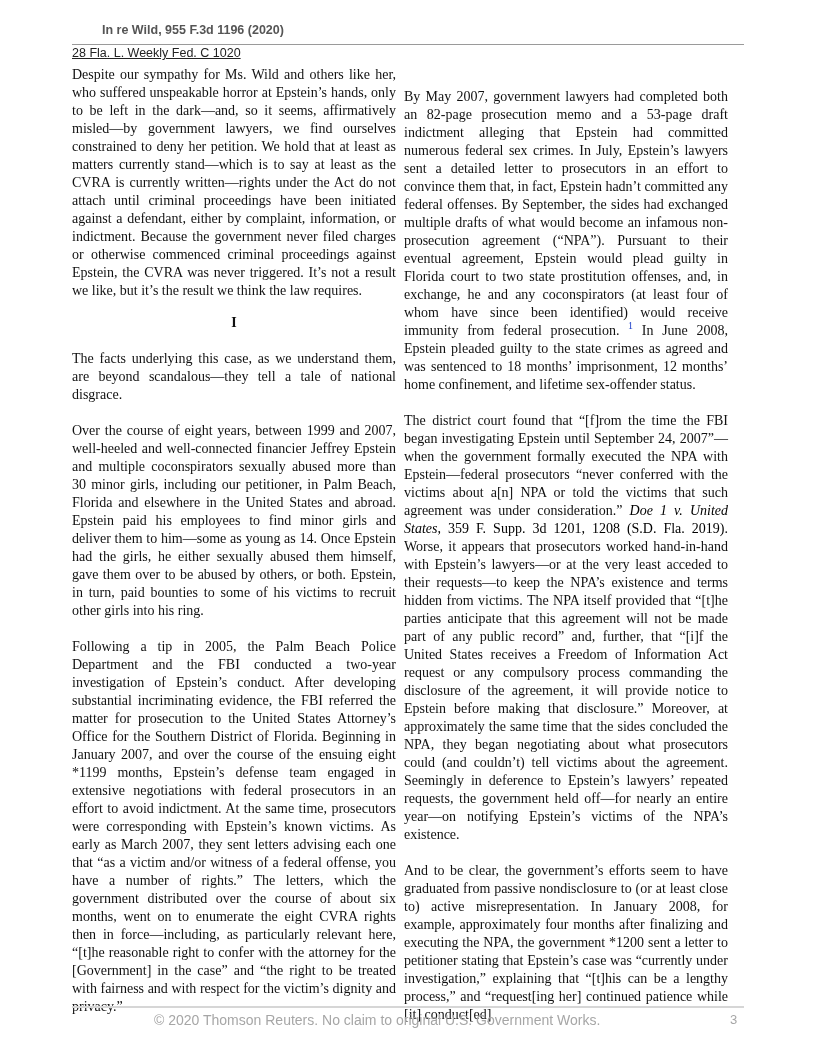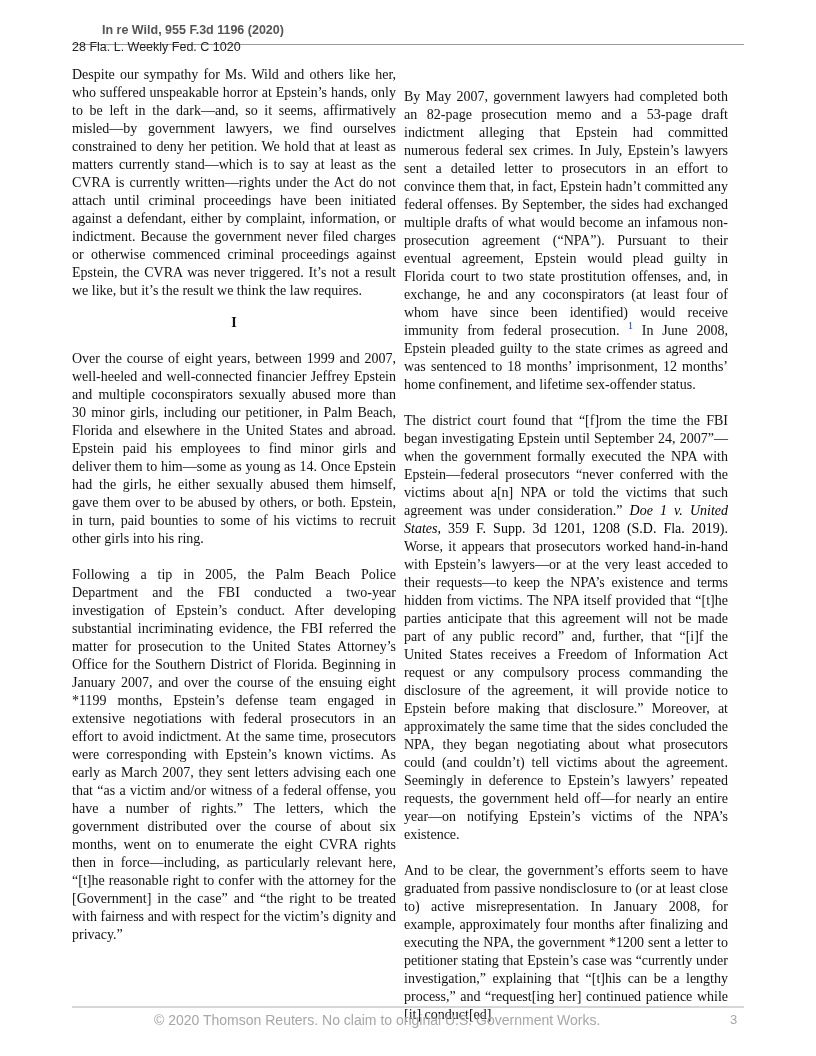--- a/index.html
+++ b/index.html
@@ -3,22 +3,22 @@
   <meta charset="utf-8">
   <style>
     html, body { margin: 0; padding: 0; background: #ffffff; }
     body { width: 816px; height: 1056px; position: relative; overflow: hidden; }
     .hdr-title {
       position: absolute; left: 72px; top: 23px;
       font-family: "Liberation Sans", sans-serif; font-size: 12.5px; font-weight: bold; color: #555555; margin-left: 30px;
     }
     .hdr-rule { position: absolute; left: 72px; top: 44px; width: 672px; height: 1px; background: #9a9a9a; }
     .hdr-sub {
-      position: absolute; left: 72px; top: 40px;
-      font-family: "Liberation Sans", sans-serif; font-size: 12.5px; color: #222222;
+      position: absolute; left: 72px; top: 46px;
+      font-family: "Liberation Sans", sans-serif; font-size: 12.5px; color: #222222; text-decoration: underline;
     }
     .col {
       position: absolute; top: 66px; width: 324px;
       font-family: "Liberation Serif", serif; font-size: 14px; line-height: 18px; color: #111111;
       text-align: justify;
     }
     .col.left { left: 72px; }
     .col.right { left: 404px; top: 88px; }
     .col p { margin: 0 0 18px 0; }
     .col p.gap { margin-bottom: 14px; }
@@ -44,20 +44,21 @@
 </head>
 <body>
 
 <div class="hdr-title">In re Wild, 955 F.3d 1196 (2020)</div>
 <div class="hdr-rule"></div>
 <div class="hdr-sub">28 Fla. L. Weekly Fed. C 1020</div>
 
 <div class="col left">
   <p class="gap">Despite our sympathy for Ms. Wild and others like her, who suffered unspeakable horror at Epstein’s hands, only to be left in the dark—and, so it seems, affirmatively misled—by government lawyers, we find ourselves constrained to deny her petition. We hold that at least as matters currently stand—which is to say at least as the CVRA is currently written—rights under the Act do not attach until criminal proceedings have been initiated against a defendant, either by complaint, information, or indictment. Because the government never filed charges or otherwise commenced criminal proceedings against Epstein, the CVRA was never triggered. It’s not a result we like, but it’s the result we think the law requires.</p>
   <div class="heading">I</div>
+  <p>The facts underlying this case, as we understand them, are beyond scandalous—they tell a tale of national disgrace.</p>
   <p>Over the course of eight years, between 1999 and 2007, well-heeled and well-connected financier Jeffrey Epstein and multiple coconspirators sexually abused more than 30 minor girls, including our petitioner, in Palm Beach, Florida and elsewhere in the United States and abroad. Epstein paid his employees to find minor girls and deliver them to him—some as young as 14. Once Epstein had the girls, he either sexually abused them himself, gave them over to be abused by others, or both. Epstein, in turn, paid bounties to some of his victims to recruit other girls into his ring.</p>
   <p><span>Following a tip in 2005, the Palm Beach Police Department and the FBI conducted a two-year investigation of Epstein’s conduct. After developing substantial incriminating evidence, the FBI referred the matter for prosecution to the United States Attorney’s Office for the Southern District of Florida. Beginning in January 2007, and over the course of the ensuing eight </span><span class="star">*1199</span><span> months, Epstein’s defense team engaged in extensive negotiations with federal prosecutors in an effort to avoid indictment. At the same time, prosecutors were corresponding with Epstein’s known victims. As early as March 2007, they sent letters advising each one that “as a victim and/or witness of a federal offense, you have a number of rights.” The letters, which the government distributed over the course of about six months, went on to enumerate the eight CVRA rights then in force—including, as particularly relevant here, “[t]he reasonable right to confer with the attorney for the [Government] in the case” and “the right to be treated with fairness and with respect for the victim’s dignity and privacy.”</span></p>
 </div>
 
 <div class="col right">
   <p><span>By May 2007, government lawyers had completed both an 82-page prosecution memo and a 53-page draft indictment alleging that Epstein had committed numerous federal sex crimes. In July, Epstein’s lawyers sent a detailed letter to prosecutors in an effort to convince them that, in fact, Epstein hadn’t committed any federal offenses. By September, the sides had exchanged multiple drafts of what would become an infamous non-prosecution agreement (“NPA”). Pursuant to their eventual agreement, Epstein would plead guilty in Florida court to two state prostitution offenses, and, in exchange, he and any coconspirators (at least four of whom have since been identified) would receive immunity from federal prosecution. </span><a class="fn">1</a><span> In June 2008, Epstein pleaded guilty to the state crimes as agreed and was sentenced to 18 months’ imprisonment, 12 months’ home confinement, and lifetime sex-offender status.</span></p>
   <p><span>The district court found that “[f]rom the time the FBI began investigating Epstein until September 24, 2007”—when the government formally executed the NPA with Epstein—federal prosecutors “never conferred with the victims about a[n] NPA or told the victims that such agreement was under consideration.” </span><a class="cite"><i>Doe 1 v. United States</i><span>, 359 F. Supp. 3d 1201, 1208 (S.D. Fla. 2019)</span></a><span>. Worse, it appears that prosecutors worked hand-in-hand with Epstein’s lawyers—or at the very least acceded to their requests—to keep the NPA’s existence and terms hidden from victims. The NPA itself provided that “[t]he parties anticipate that this agreement will not be made part of any public record” and, further, that “[i]f the United States receives a Freedom of Information Act request or any compulsory process commanding the disclosure of the agreement, it will provide notice to Epstein before making that disclosure.” Moreover, at approximately the same time that the sides concluded the NPA, they began negotiating about what prosecutors could (and couldn’t) tell victims about the agreement. Seemingly in deference to Epstein’s lawyers’ repeated requests, the government held off—for nearly an entire year—on notifying Epstein’s victims of the NPA’s existence.</span></p>
   <p><span>And to be clear, the government’s efforts seem to have graduated from passive nondisclosure to (or at least close to) active misrepresentation. In January 2008, for example, approximately four months after finalizing and executing the NPA, the government </span><span class="star">*1200</span><span> sent a letter to petitioner stating that Epstein’s case was “currently under investigation,” explaining that “[t]his can be a lengthy process,” and “request[ing her] continued patience while [it] conduct[ed]</span></p>
 </div>
 

